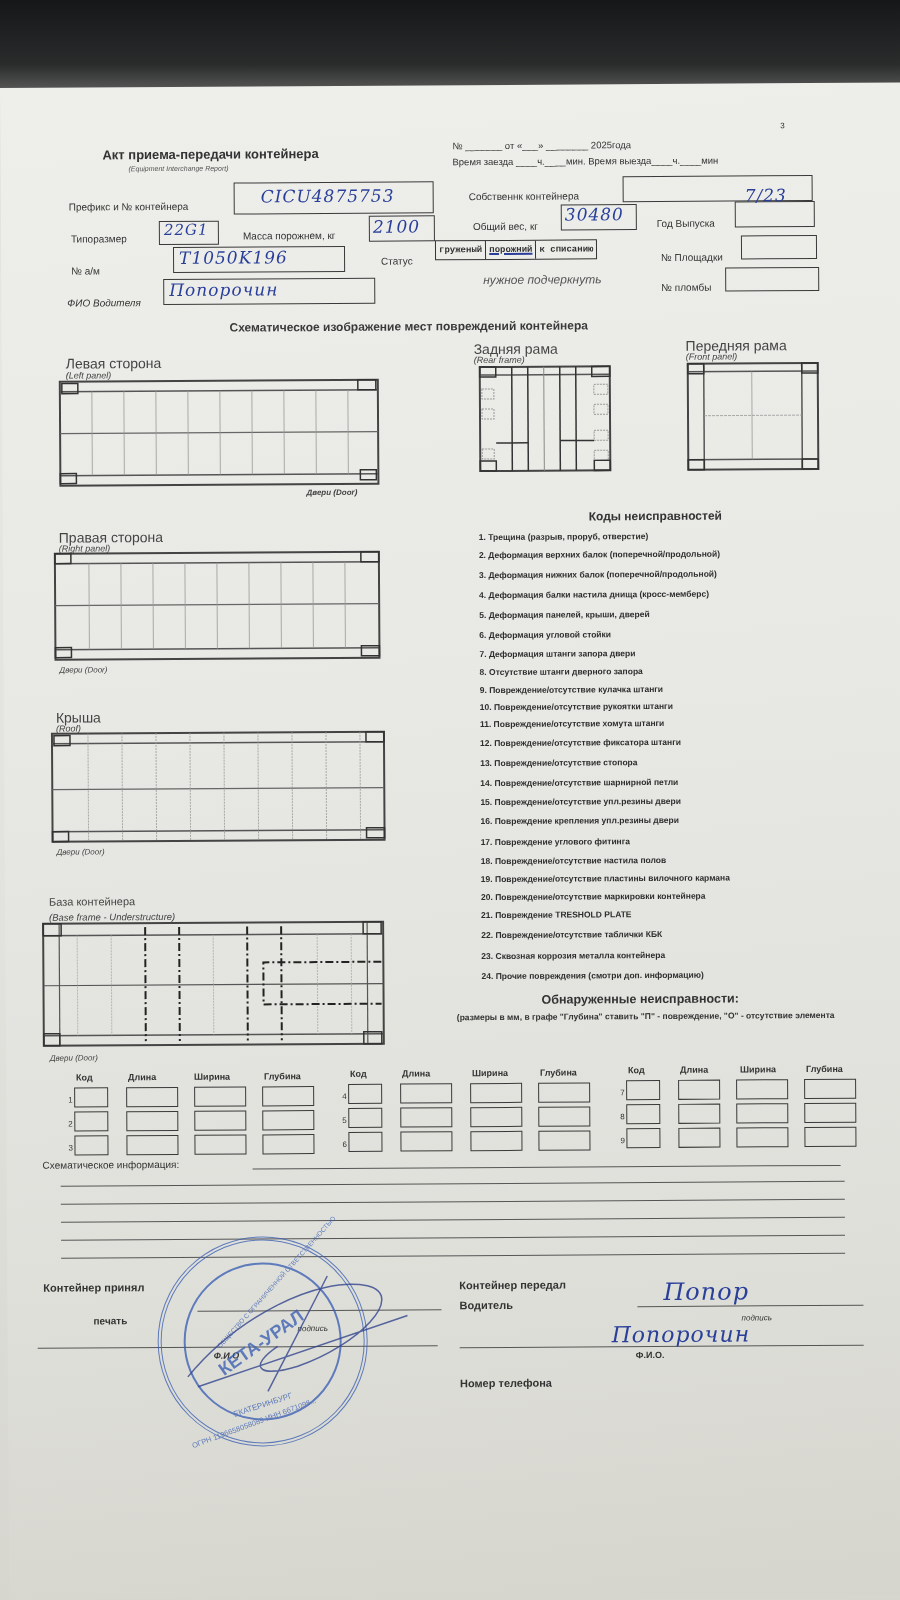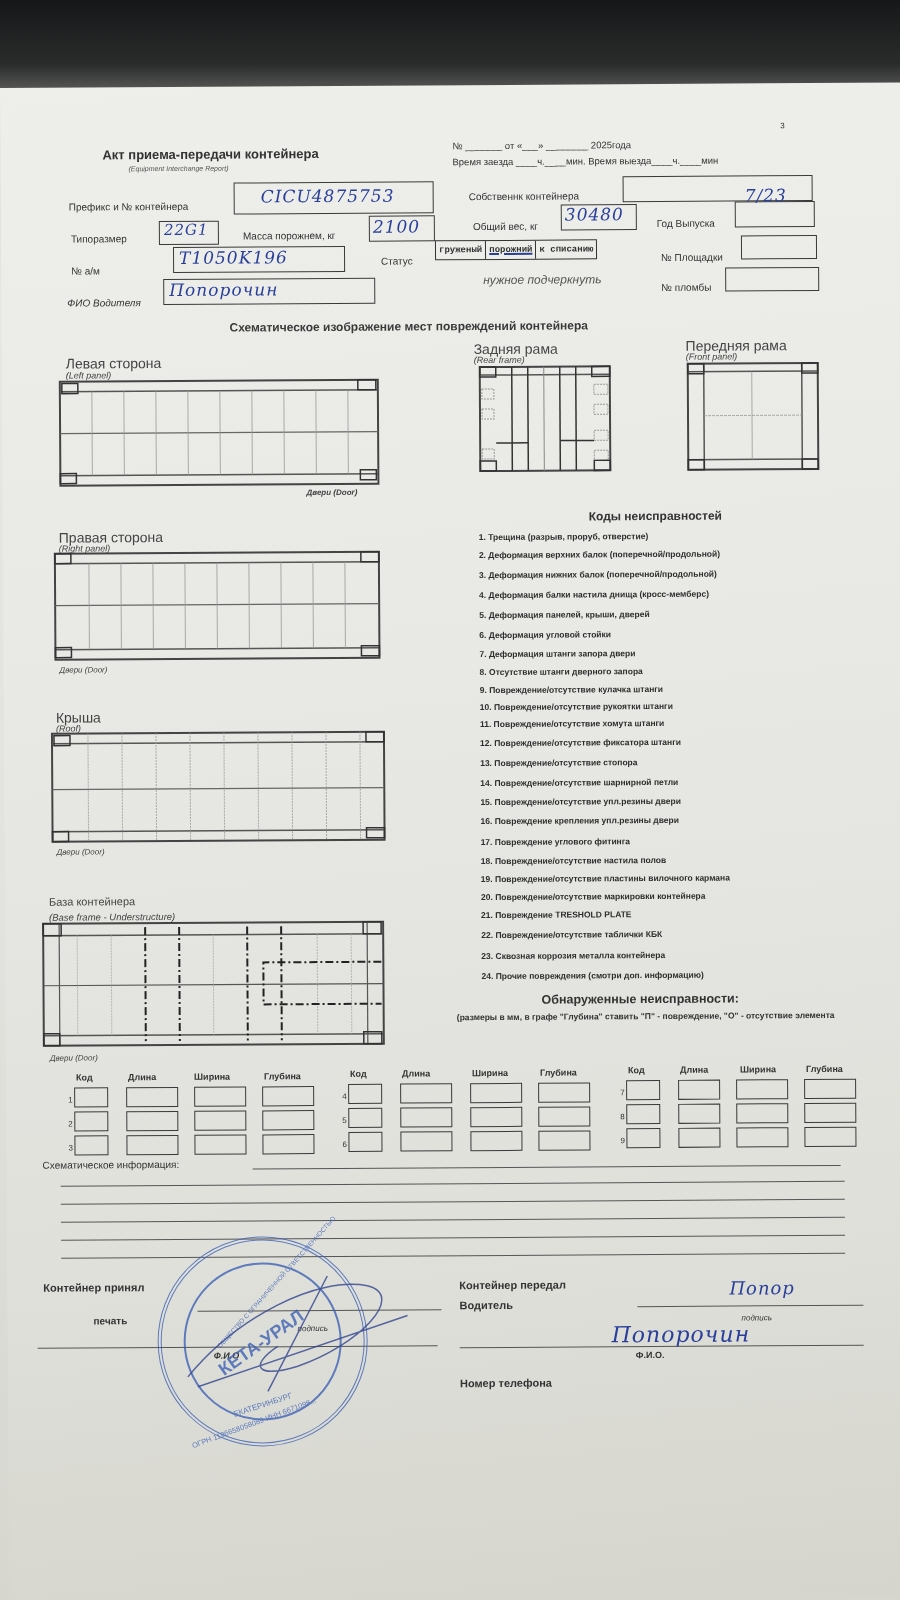--- a/index.html
+++ b/index.html
@@ -361,20 +361,20 @@
     <div class="t" style="left:28px;top:38px;font-size:6.5px;color:#3b5fb4;transform:rotate(-48deg);">ОБЩЕСТВО С ОГРАНИЧЕННОЙ ОТВЕТСТВЕННОСТЬЮ</div>
     <div class="t" style="left:26px;top:178px;font-size:7.5px;color:#3b5fb4;transform:rotate(-20deg);">ОГРН 1196658058089 ИНН 6671098...</div>
   </div>
   <svg class="abs" style="left:170px;top:1170px;" width="240" height="140">
     <path d="M10,120 C60,60 140,20 190,30 C230,40 180,90 120,110 C80,122 70,110 100,90 M150,20 L90,135 M20,130 L230,60" fill="none" stroke="#33458f" stroke-width="1.5" opacity="0.8"></path>
   </svg>
 
   <div class="t" style="left:452px;top:1194px;font-size:11px;font-weight:bold;color:#333;">Контейнер передал</div>
   <div class="t" style="left:452px;top:1214px;font-size:11px;font-weight:bold;color:#333;">Водитель</div>
   <div class="line" style="left:630px;top:1222px;width:226px;"></div>
-  <div class="hw" style="left:722px;top:1194px;font-size:18px;text-align:right;">Попор</div>
+  <div class="hw" style="left:656px;top:1194px;font-size:24px;text-align:right;">Попор</div>
   <div class="t" style="left:734px;top:1230px;font-size:8px;font-style:italic;color:#333;">подпись</div>
   <div class="line" style="left:452px;top:1262px;width:404px;"></div>
   <div class="hw" style="left:604px;top:1238px;font-size:22px;">Попорочин</div>
   <div class="t" style="left:628px;top:1266px;font-size:9px;font-weight:bold;color:#333;">Ф.И.О.</div>
   <div class="t" style="left:452px;top:1292px;font-size:11px;font-weight:bold;color:#333;">Номер телефона</div>
 
 </div>
 
 </body></html>

